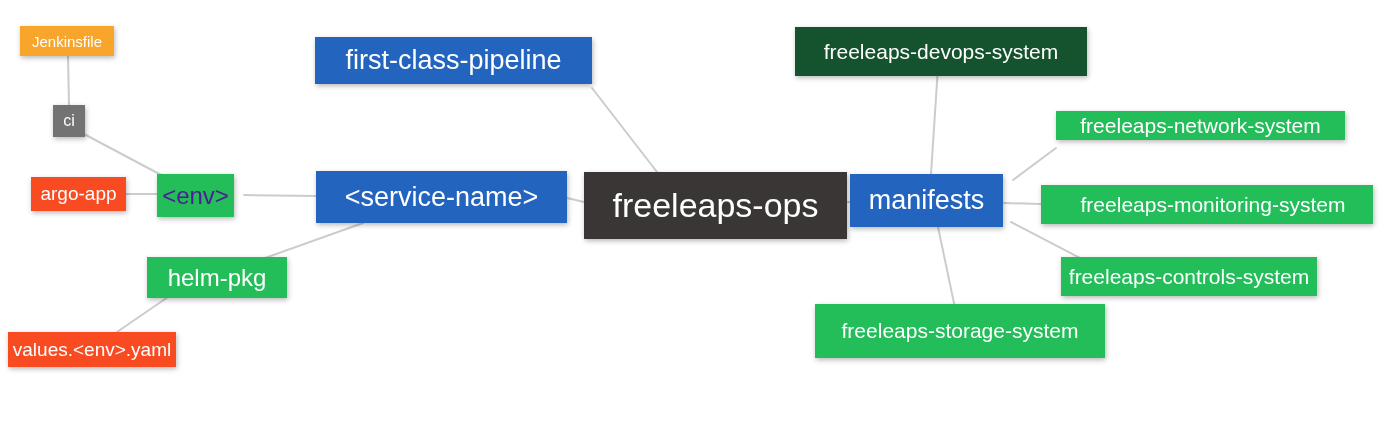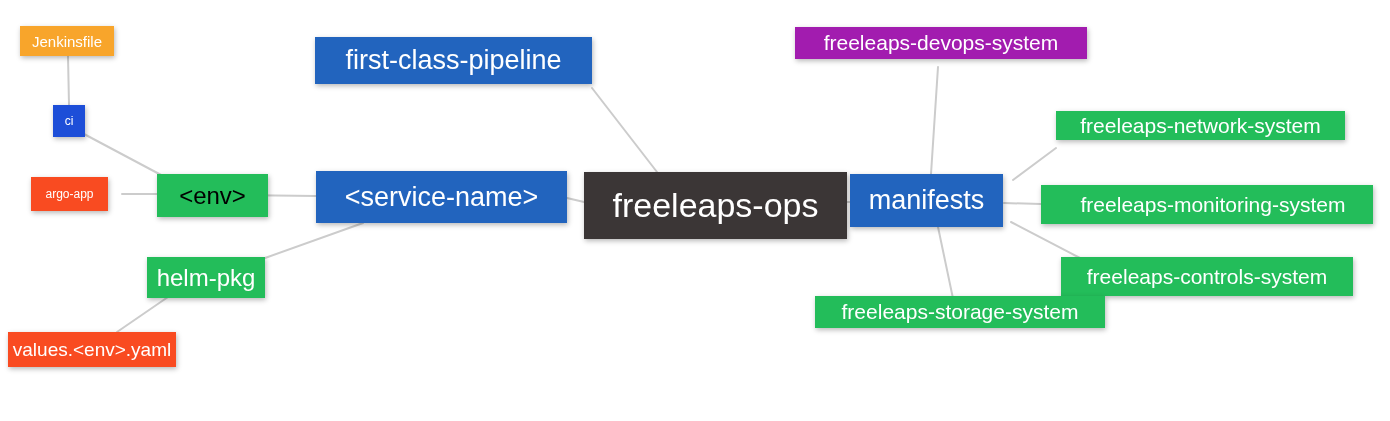--- a/index.html
+++ b/index.html
@@ -57,27 +57,27 @@
       <line x1="567" y1="198" x2="584" y2="202" stroke="#cccccc"></line>
       <line x1="847" y1="202" x2="852" y2="202" stroke="#cccccc"></line>
       <line x1="938" y1="67" x2="931" y2="174" stroke="#cccccc"></line>
       <line x1="1013" y1="180" x2="1056" y2="148" stroke="#cccccc"></line>
       <line x1="1004" y1="203" x2="1041" y2="204" stroke="#cccccc"></line>
       <line x1="1011" y1="222" x2="1080" y2="258" stroke="#cccccc"></line>
       <line x1="938" y1="227" x2="955" y2="308" stroke="#cccccc"></line>
     </svg>
 
   <div class="node" style="left: 20px; top: 26px; width: 94px; height: 30px; font-size: 15px; background: rgb(248, 165, 43); color: rgb(255, 255, 255);">Jenkinsfile</div>
-  <div class="node" style="left: 53px; top: 105px; width: 32px; height: 32px; font-size: 12px; background: #1d4ed8; color: rgb(255, 255, 255);">ci</div>
-  <div class="node" style="left: 31px; top: 177px; width: 77px; height: 34px; font-size: 12px; background: rgb(249, 75, 33); color: rgb(255, 255, 255);">argo-app</div>
-  <div class="node" style="left: 157px; top: 174px; width: 111px; height: 43px; font-size: 24px; background: rgb(35, 189, 90); color: #000000;">&lt;env&gt;</div>
-  <div class="node" style="left: 147px; top: 257px; width: 118px; height: 41px; font-size: 24px; background: rgb(35, 189, 90); color: rgb(255, 255, 255);">helm-pkg</div>
+  <div class="node" style="left: 53px; top: 105px; width: 32px; height: 32px; font-size: 16px; background: #737373; color: rgb(255, 255, 255);">ci</div>
+  <div class="node" style="left: 31px; top: 177px; width: 95px; height: 34px; font-size: 19px; background: rgb(249, 75, 33); color: rgb(255, 255, 255);">argo-app</div>
+  <div class="node" style="left: 157px; top: 174px; width: 77px; height: 43px; font-size: 24px; background: rgb(35, 189, 90); color: #4c1d95;">&lt;env&gt;</div>
+  <div class="node" style="left: 147px; top: 257px; width: 140px; height: 41px; font-size: 24px; background: rgb(35, 189, 90); color: rgb(255, 255, 255);">helm-pkg</div>
   <div class="node" style="left: 8px; top: 332px; width: 168px; height: 35px; font-size: 19px; background: rgb(249, 75, 33); color: rgb(255, 255, 255);">values.&lt;env&gt;.yaml</div>
   <div class="node" style="left: 315px; top: 37px; width: 277px; height: 47px; font-size: 27px; background: rgb(34, 100, 190); color: #ffffff;">first-class-pipeline</div>
   <div class="node" style="left: 316px; top: 171px; width: 251px; height: 52px; font-size: 27px; background: rgb(34, 100, 190); color: rgb(255, 255, 255);">&lt;service-name&gt;</div>
   <div class="node" style="left: 584px; top: 172px; width: 263px; height: 67px; font-size: 34px; background: rgb(59, 54, 54); color: rgb(255, 255, 255);">freeleaps-ops</div>
   <div class="node" style="left: 850px; top: 174px; width: 153px; height: 53px; font-size: 27px; background: rgb(34, 100, 190); color: rgb(255, 255, 255);">manifests</div>
-  <div class="node" style="left: 795px; top: 27px; width: 292px; height: 32px; font-size: 21px; background: #a21caf; color: rgb(255, 255, 255);">freeleaps-devops-system</div>
+  <div class="node" style="left: 795px; top: 27px; width: 292px; height: 49px; font-size: 21px; background: #14532d; color: rgb(255, 255, 255);">freeleaps-devops-system</div>
   <div class="node" style="left: 1056px; top: 111px; width: 289px; height: 29px; font-size: 21px; background: rgb(35, 189, 90); color: rgb(255, 255, 255);">freeleaps-network-system</div>
   <div class="node" style="left: 1041px; top: 185px; width: 332px; height: 39px; font-size: 21px; background: rgb(35, 189, 90); color: rgb(255, 255, 255); padding-left: 20px;">freeleaps-monitoring-system</div>
-  <div class="node" style="left: 1061px; top: 257px; width: 292px; height: 39px; font-size: 21px; background: rgb(35, 189, 90); color: rgb(255, 255, 255);">freeleaps-controls-system</div>
-  <div class="node" style="left: 815px; top: 296px; width: 290px; height: 32px; font-size: 21px; background: rgb(35, 189, 90); color: rgb(255, 255, 255);">freeleaps-storage-system</div>
+  <div class="node" style="left: 1061px; top: 257px; width: 256px; height: 39px; font-size: 21px; background: rgb(35, 189, 90); color: rgb(255, 255, 255);">freeleaps-controls-system</div>
+  <div class="node" style="left: 815px; top: 304px; width: 290px; height: 54px; font-size: 21px; background: rgb(35, 189, 90); color: rgb(255, 255, 255);">freeleaps-storage-system</div>
 </div>
 
 </body></html>

